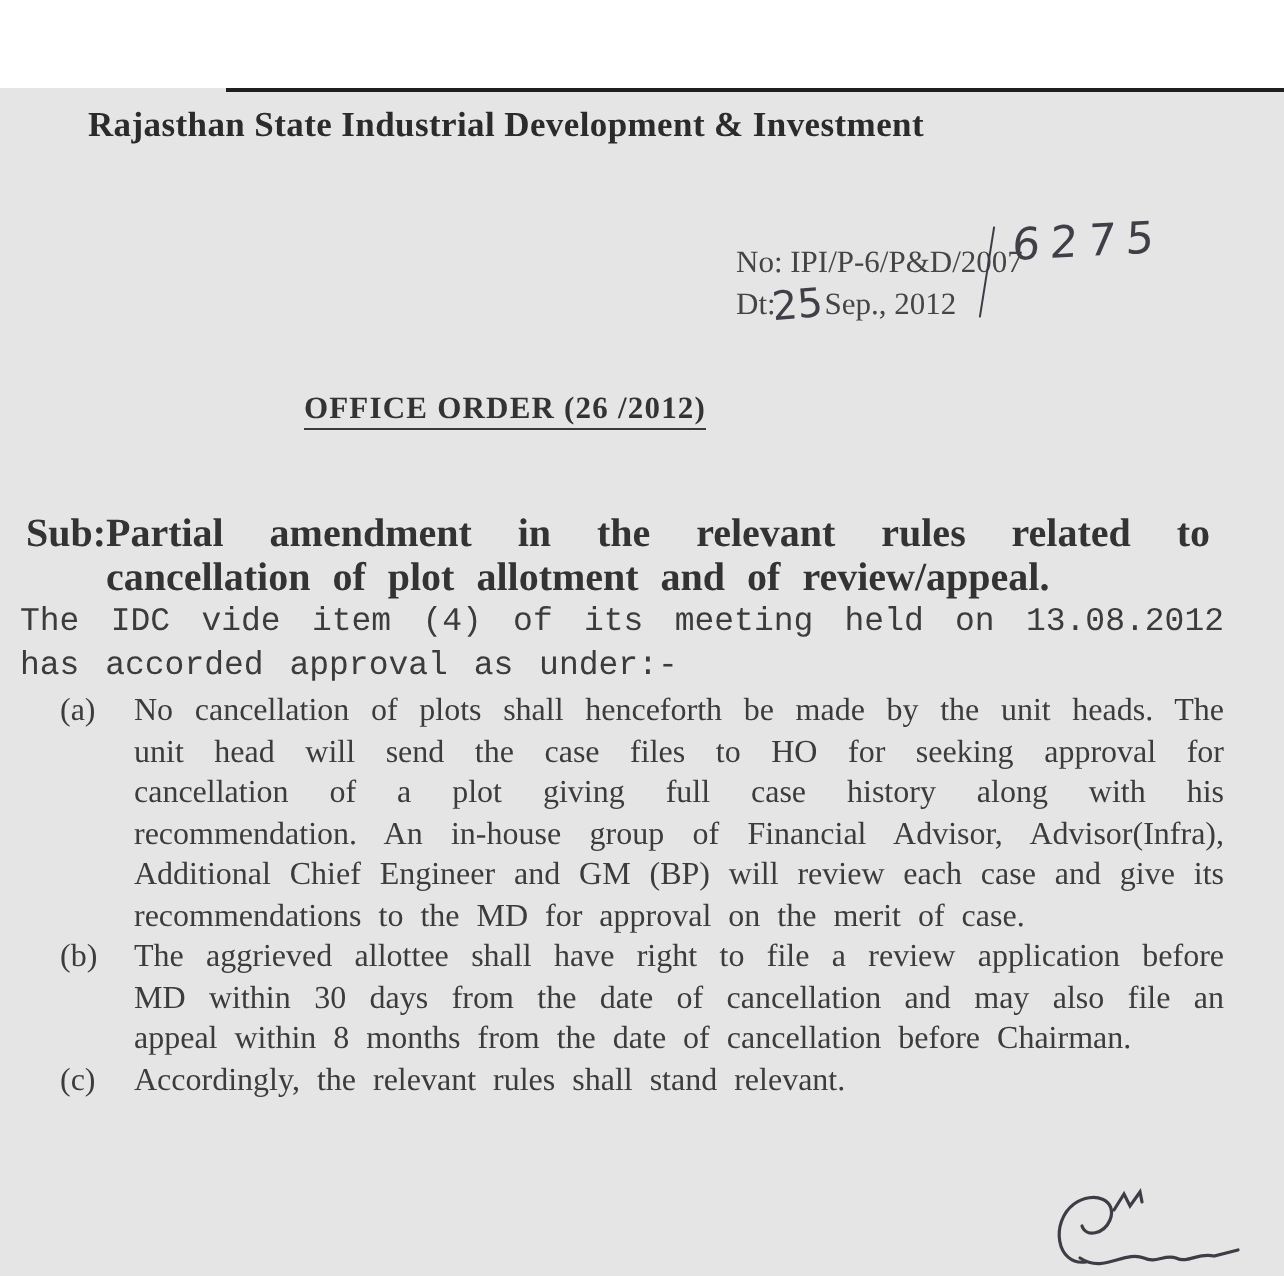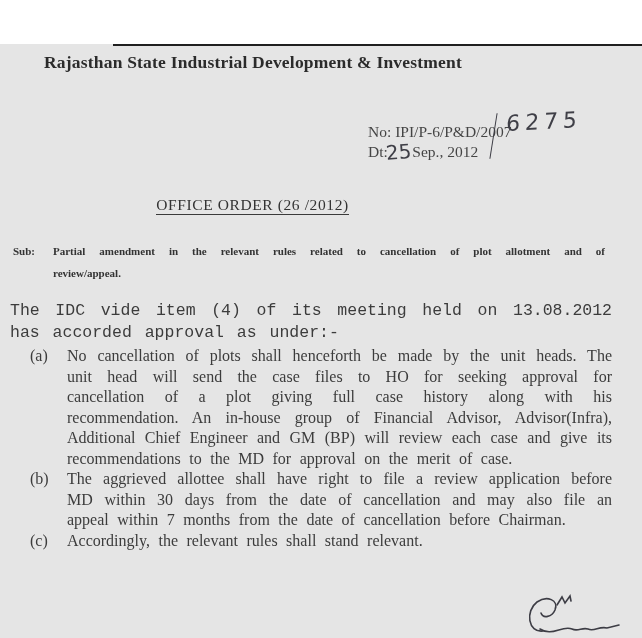--- a/index.html
+++ b/index.html
@@ -64,35 +64,35 @@
     position: relative;
     top: 2px;
   }
   .order-title {
     position: absolute;
     top: 152px; left: 0;
     width: 505px;
     text-align: center;
   }
   .order-title span {
-    font-weight: normal;
+    font-weight: bold;
     font-size: 15.5px;
     letter-spacing: 0.6px;
     color: #333;
     border-bottom: 1.6px solid #3a3a3a;
     padding-bottom: 1px;
   }
   .subject {
     position: absolute;
-    top: 196px; left: 13px;
+    top: 212px; left: 13px;
     width: 592px;
     display: grid;
     grid-template-columns: 40px 1fr;
     font-weight: bold;
-    font-size: 11px;
+    font-size: 20px;
     line-height: 22px;
     color: #333;
   }
   .subject .sub-text {
     text-align: justify;
     word-spacing: 6px;
   }
   .intro {
     position: absolute;
     top: 256px; left: 10px;
@@ -193,21 +193,21 @@
 
   <div class="intro">The IDC vide item (4) of its meeting held on 13.08.2012 has accorded approval as under:-</div>
 
   <div class="order-list">
     <div class="order-item">
       <span class="item-label">(a)</span>
       <div class="item-text">No cancellation of plots shall henceforth be made by the unit heads. The unit head will send the case files to HO for seeking approval for cancellation of a plot giving full case history along with his recommendation. An in-house group of Financial Advisor, Advisor(Infra), Additional Chief Engineer and GM (BP) will review each case and give its recommendations to the MD for approval on the merit of case.</div>
     </div>
     <div class="order-item">
       <span class="item-label">(b)</span>
-      <div class="item-text">The aggrieved allottee shall have right to file a review application before MD within 30 days from the date of cancellation and may also file an appeal within 7 months from the date of cancellation before Chairman.</div>
+      <div class="item-text">The aggrieved allottee shall have right to file a review application before MD within 30 days from the date of cancellation and may also file an appeal within 8 months from the date of cancellation before Chairman.</div>
     </div>
     <div class="order-item">
       <span class="item-label">(c)</span>
       <div class="item-text">Accordingly, the relevant rules shall stand relevant.</div>
     </div>
   </div>
 
   <div class="signature-block">
     <svg class="signature-svg" width="112" height="44" viewBox="0 0 112 44" fill="none" xmlns="http://www.w3.org/2000/svg">
       <g stroke="#3d3d45" stroke-width="1.6" stroke-linecap="round" fill="none">

